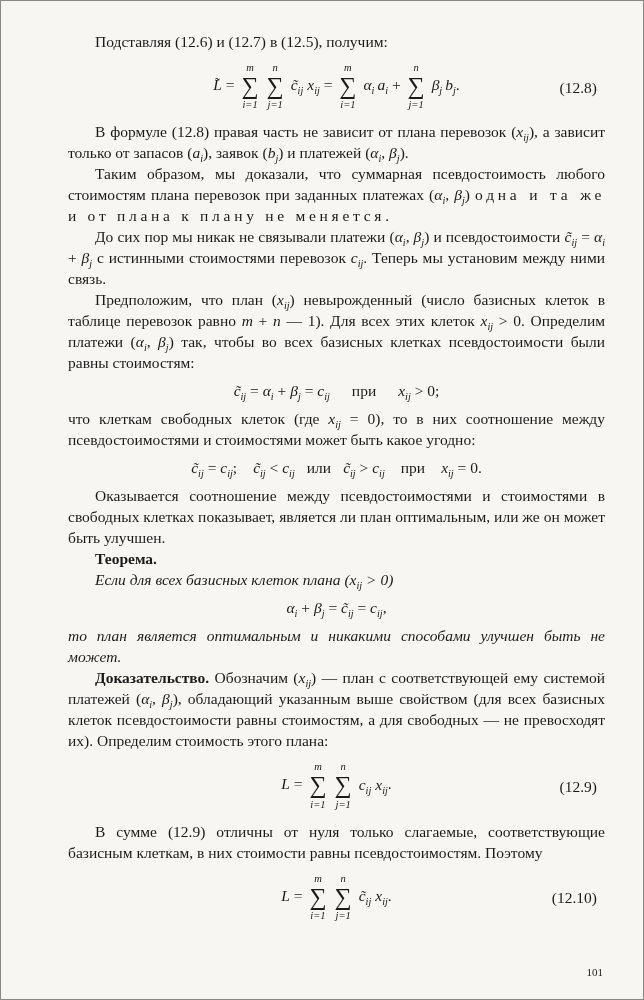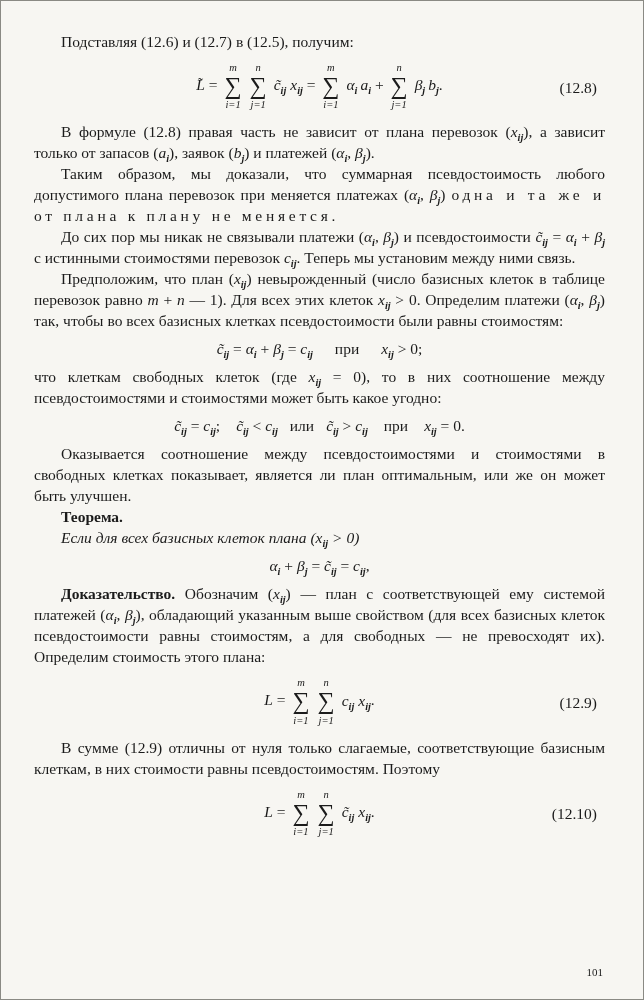--- a/index.html
+++ b/index.html
@@ -2,36 +2,36 @@
 <html><head>
 <meta charset="utf-8">
 <style>
   html,body{margin:0;padding:0;background:#d8d8d4;}
   .page{
     position:relative;
     width:644px;height:1000px;
     box-sizing:border-box;
     background:#f7f6f2;
     border:1px solid #8a8a84;
-    padding:30px 38px 0 33px;
+    padding:30px 38px 0 67px;
     overflow:hidden;
     font-family:"Liberation Serif","DejaVu Serif",serif;
     color:#1b1b1b;
     font-size:15.5px;
     line-height:21px;
   }
   .para{margin:0;text-align:justify;}
   .para.indent{text-indent:27px;}
   .para.italic{font-style:italic;}
   .rt{}
   .rb{font-weight:bold;}
   .rem{letter-spacing:0.24em;}
   .mv{font-style:italic;}
   .mo{}
-  sub{font-size:0.66em;line-height:0;font-weight:bold;}
+  sub{font-size:0.66em;line-height:0;}
   .eq{position:relative;text-align:center;margin:7px 0;}
   .eq.sums{margin:10px 0;}
   .eq-body{display:inline-block;white-space:nowrap;line-height:1.25;}
   .eq-num{position:absolute;right:8px;top:50%;transform:translateY(-50%);}
   .msum{display:inline-flex;flex-direction:column;align-items:center;vertical-align:middle;margin:0 3px;line-height:1;}
   .mlim{font-size:10.5px;font-style:italic;line-height:1.15;}
   .msig{font-size:24px;line-height:1.05;}
   .msp{display:inline-block;}
   .folio{position:absolute;right:40px;bottom:16px;font-size:11px;}
 </style>
@@ -59,21 +59,21 @@
           </span><span class="msp" style="width: 4px;"></span><span class="mv">α<sub>i</sub></span><span class="msp" style="width: 3px;"></span><span class="mv">a<sub>i</sub></span><span class="mo"> + </span><span class="msum">
             <span class="mlim">n</span>
             <span class="msig">∑</span>
             <span class="mlim">j=1</span>
           </span><span class="msp" style="width: 4px;"></span><span class="mv">β<sub>j</sub></span><span class="msp" style="width: 3px;"></span><span class="mv">b<sub>j</sub></span><span class="mo">.</span></span>
       <span class="eq-num">(12.8)</span>
     </div>
 
     <p class="para indent"><span class="rt">В формуле (12.8) правая часть не зависит от плана перевозок (</span><span class="mv">x<sub>ij</sub></span><span class="rt">), а зависит только от запасов (</span><span class="mv">a<sub>i</sub></span><span class="rt">), заявок (</span><span class="mv">b<sub>j</sub></span><span class="rt">) и платежей (</span><span class="mv">α<sub>i</sub></span><span class="rt">, </span><span class="mv">β<sub>j</sub></span><span class="rt">).</span></p>
 
-    <p class="para indent"><span class="rt">Таким образом, мы доказали, что суммарная псевдостоимость любого допустимого плана перевозок при меняется платежах (</span><span class="mv">α<sub>i</sub></span><span class="rt">, </span><span class="mv">β<sub>j</sub></span><span class="rt">) </span><span class="rem">одна и та же и от плана к плану не меняется</span><span class="rt">.</span></p>
+    <p class="para indent"><span class="rt">Таким образом, мы доказали, что суммарная псевдостоимость любого стоимостям плана перевозок при заданных платежах (</span><span class="mv">α<sub>i</sub></span><span class="rt">, </span><span class="mv">β<sub>j</sub></span><span class="rt">) </span><span class="rem">одна и та же и от плана к плану не меняется</span><span class="rt">.</span></p>
 
     <p class="para indent"><span class="rt">До сих пор мы никак не связывали платежи (</span><span class="mv">α<sub>i</sub></span><span class="rt">, </span><span class="mv">β<sub>j</sub></span><span class="rt">) и псевдостоимости </span><span class="mv">c̃<sub>ij</sub></span><span class="mo"> = </span><span class="mv">α<sub>i</sub></span><span class="mo"> + </span><span class="mv">β<sub>j</sub></span><span class="rt"> с истинными стоимостями перевозок </span><span class="mv">c<sub>ij</sub></span><span class="rt">. Теперь мы установим между ними связь.</span></p>
 
     <p class="para indent"><span class="rt">Предположим, что план (</span><span class="mv">x<sub>ij</sub></span><span class="rt">) невырожденный (число базисных клеток в таблице перевозок равно </span><span class="mv">m</span><span class="mo"> + </span><span class="mv">n</span><span class="mo"> — </span><span class="rt">1). Для всех этих клеток </span><span class="mv">x<sub>ij</sub></span><span class="mo"> &gt; </span><span class="rt">0. Определим платежи (</span><span class="mv">α<sub>i</sub></span><span class="rt">, </span><span class="mv">β<sub>j</sub></span><span class="rt">) так, чтобы во всех базисных клетках псевдостоимости были равны стоимостям:</span></p>
 
     <div class="eq">
       <span class="eq-body"><span class="mv">c̃<sub>ij</sub></span><span class="mo"> = </span><span class="mv">α<sub>i</sub></span><span class="mo"> + </span><span class="mv">β<sub>j</sub></span><span class="mo"> = </span><span class="mv">c<sub>ij</sub></span><span class="msp" style="width: 22px;"></span><span class="rt">при</span><span class="msp" style="width: 22px;"></span><span class="mv">x<sub>ij</sub></span><span class="mo"> &gt; </span><span class="rt">0;</span></span>
     </div>
 
     <p class="para"><span class="rt">что клеткам свободных клеток (где </span><span class="mv">x<sub>ij</sub></span><span class="mo"> = </span><span class="rt">0), то в них соотношение между псевдостоимостями и стоимостями может быть какое угодно:</span></p>
@@ -88,20 +88,21 @@
     <p class="para indent"><span class="rb">Теорема.</span></p>
 
     <p class="para indent italic"><span class="rt">Если для всех базисных клеток плана (</span><span class="mv">x<sub>ij</sub></span><span class="mo"> &gt; </span><span class="rt">0)</span></p>
 
     <div class="eq">
       <span class="eq-body"><span class="mv">α<sub>i</sub></span><span class="mo"> + </span><span class="mv">β<sub>j</sub></span><span class="mo"> = </span><span class="mv">c̃<sub>ij</sub></span><span class="mo"> = </span><span class="mv">c<sub>ij</sub></span><span class="rt">,</span></span>
     </div>
 
 
 
+    <p class="para italic"><span class="rt">то план является оптимальным и никакими способами улучшен быть не может.</span></p>
 
     <p class="para indent"><span class="rb">Доказательство.</span><span class="rt"> Обозначим (</span><span class="mv">x<sub>ij</sub></span><span class="rt">) — план с соответствующей ему системой платежей (</span><span class="mv">α<sub>i</sub></span><span class="rt">, </span><span class="mv">β<sub>j</sub></span><span class="rt">), обладающий указанным выше свойством (для всех базисных клеток псевдостоимости равны стоимостям, а для свободных — не превосходят их). Определим стоимость этого плана:</span></p>
 
     <div class="eq sums">
       <span class="eq-body"><span class="mv">L</span><span class="mo"> = </span><span class="msum">
             <span class="mlim">m</span>
             <span class="msig">∑</span>
             <span class="mlim">i=1</span>
           </span><span class="msp" style="width: 2px;"></span><span class="msum">
             <span class="mlim">n</span>

